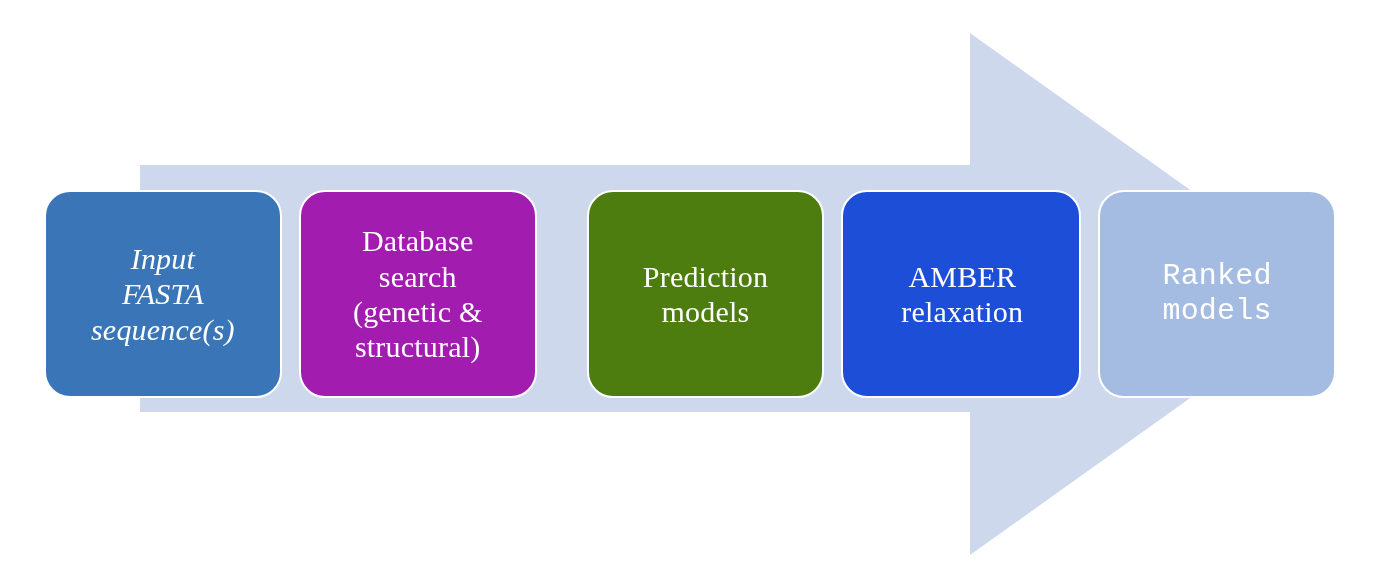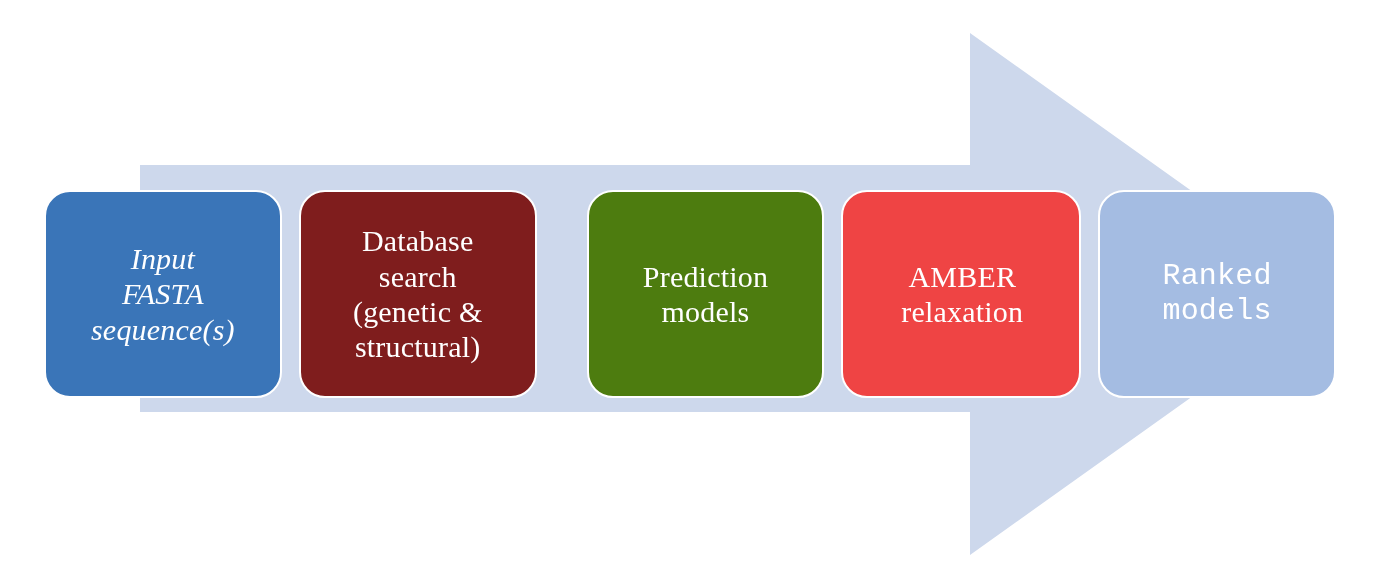--- a/index.html
+++ b/index.html
@@ -69,33 +69,33 @@
   </svg>
 
   <div id="stage-row">
 
     <div class="stage-box" style="background:#3a75b8;font-style:italic;">
       <span class="stage-label">Input
 FASTA
 sequence(s)</span>
     </div>
 
-    <div class="stage-box" style="background:#7f1d1d;">
+    <div class="stage-box" style="background:#a21caf;">
       <span class="stage-label">Database
 search
 (genetic &amp;
 structural)</span>
     </div>
 
     <div class="stage-box" style="background:#4d7c0f;margin-left:33px;">
       <span class="stage-label">Prediction
 models</span>
     </div>
 
-    <div class="stage-box" style="background:#ef4444;padding-left:12px;">
+    <div class="stage-box" style="background:#1d4ed8;padding-left:12px;">
       <span class="stage-label">AMBER
 relaxation</span>
     </div>
 
     <div class="stage-box" style="background:#a4bce2;font-family:Liberation Mono, monospace;">
       <span class="stage-label">Ranked
 models</span>
     </div>
 
   </div>

